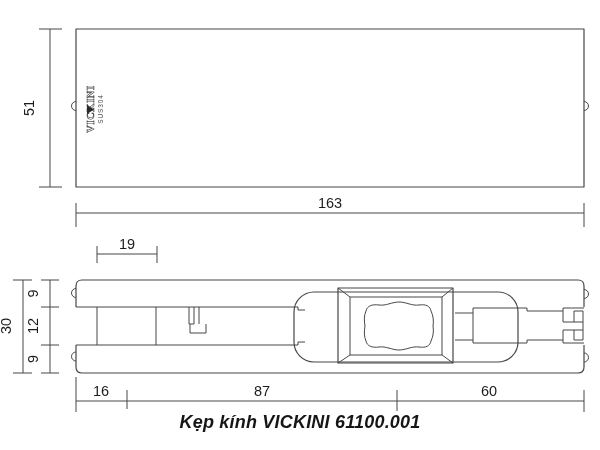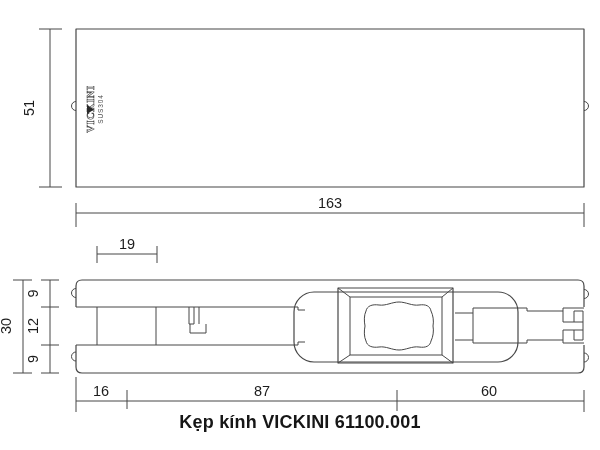--- a/index.html
+++ b/index.html
@@ -39,20 +39,21 @@
     font-size: 6.5px;
     letter-spacing: 0.9px;
     fill: #4a4a4a;
   }
   .caption {
     position: absolute;
     left: 0; right: 0; top: 412px;
     text-align: center;
     font-size: 18px;
     font-weight: bold;
+    font-style: italic;
     color: #161616;
     letter-spacing: 0.2px;
   }
 </style>
 </head>
 <body>
 
 <div class="stage">
 
   <svg width="600" height="450" viewBox="0 0 600 450">

